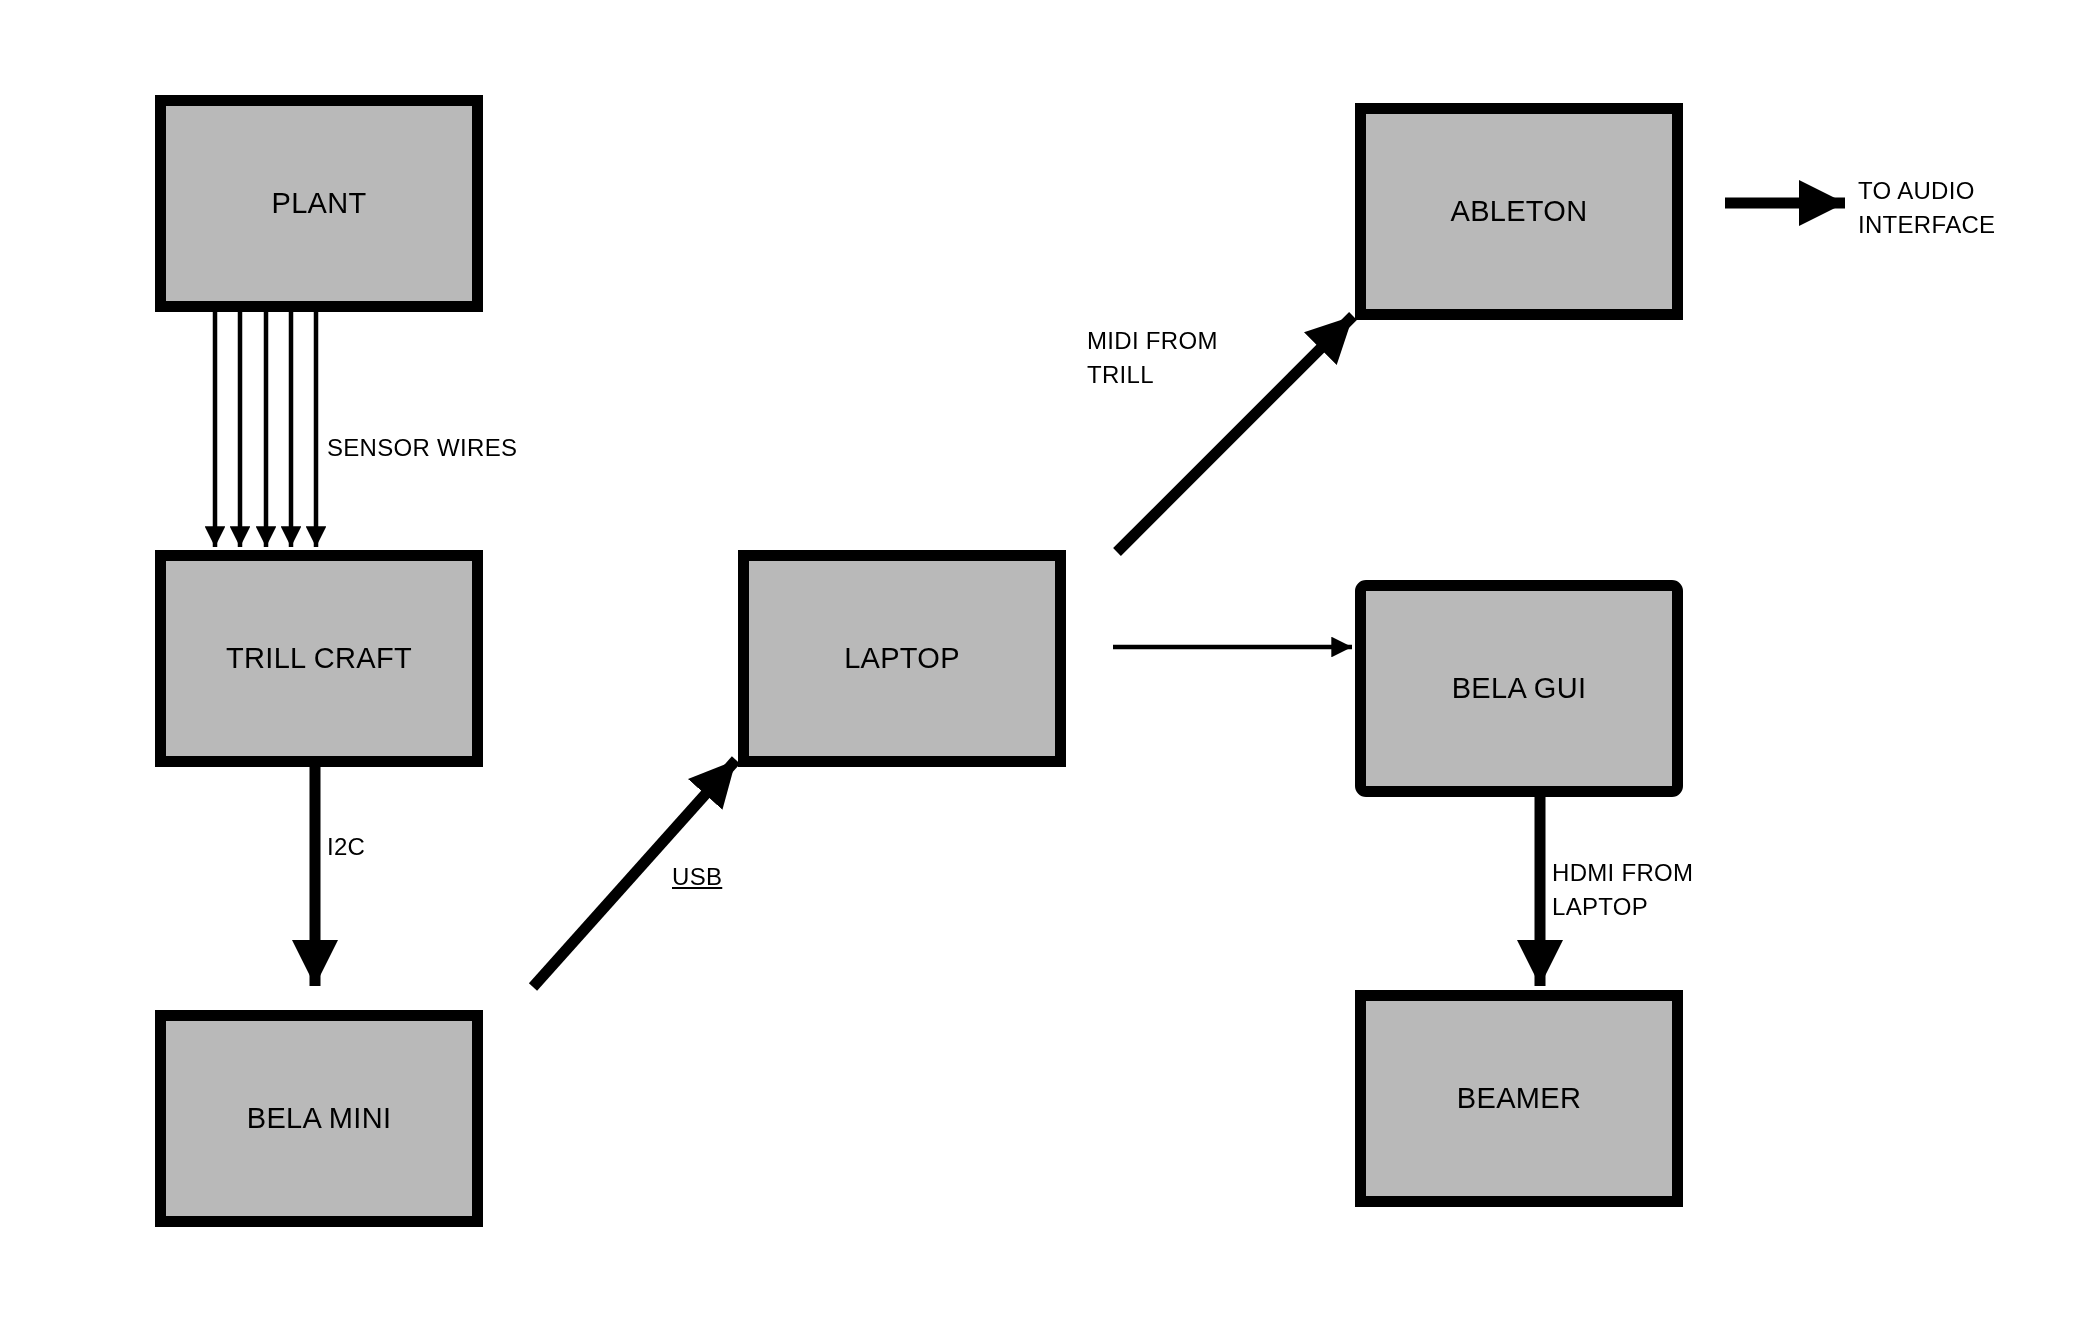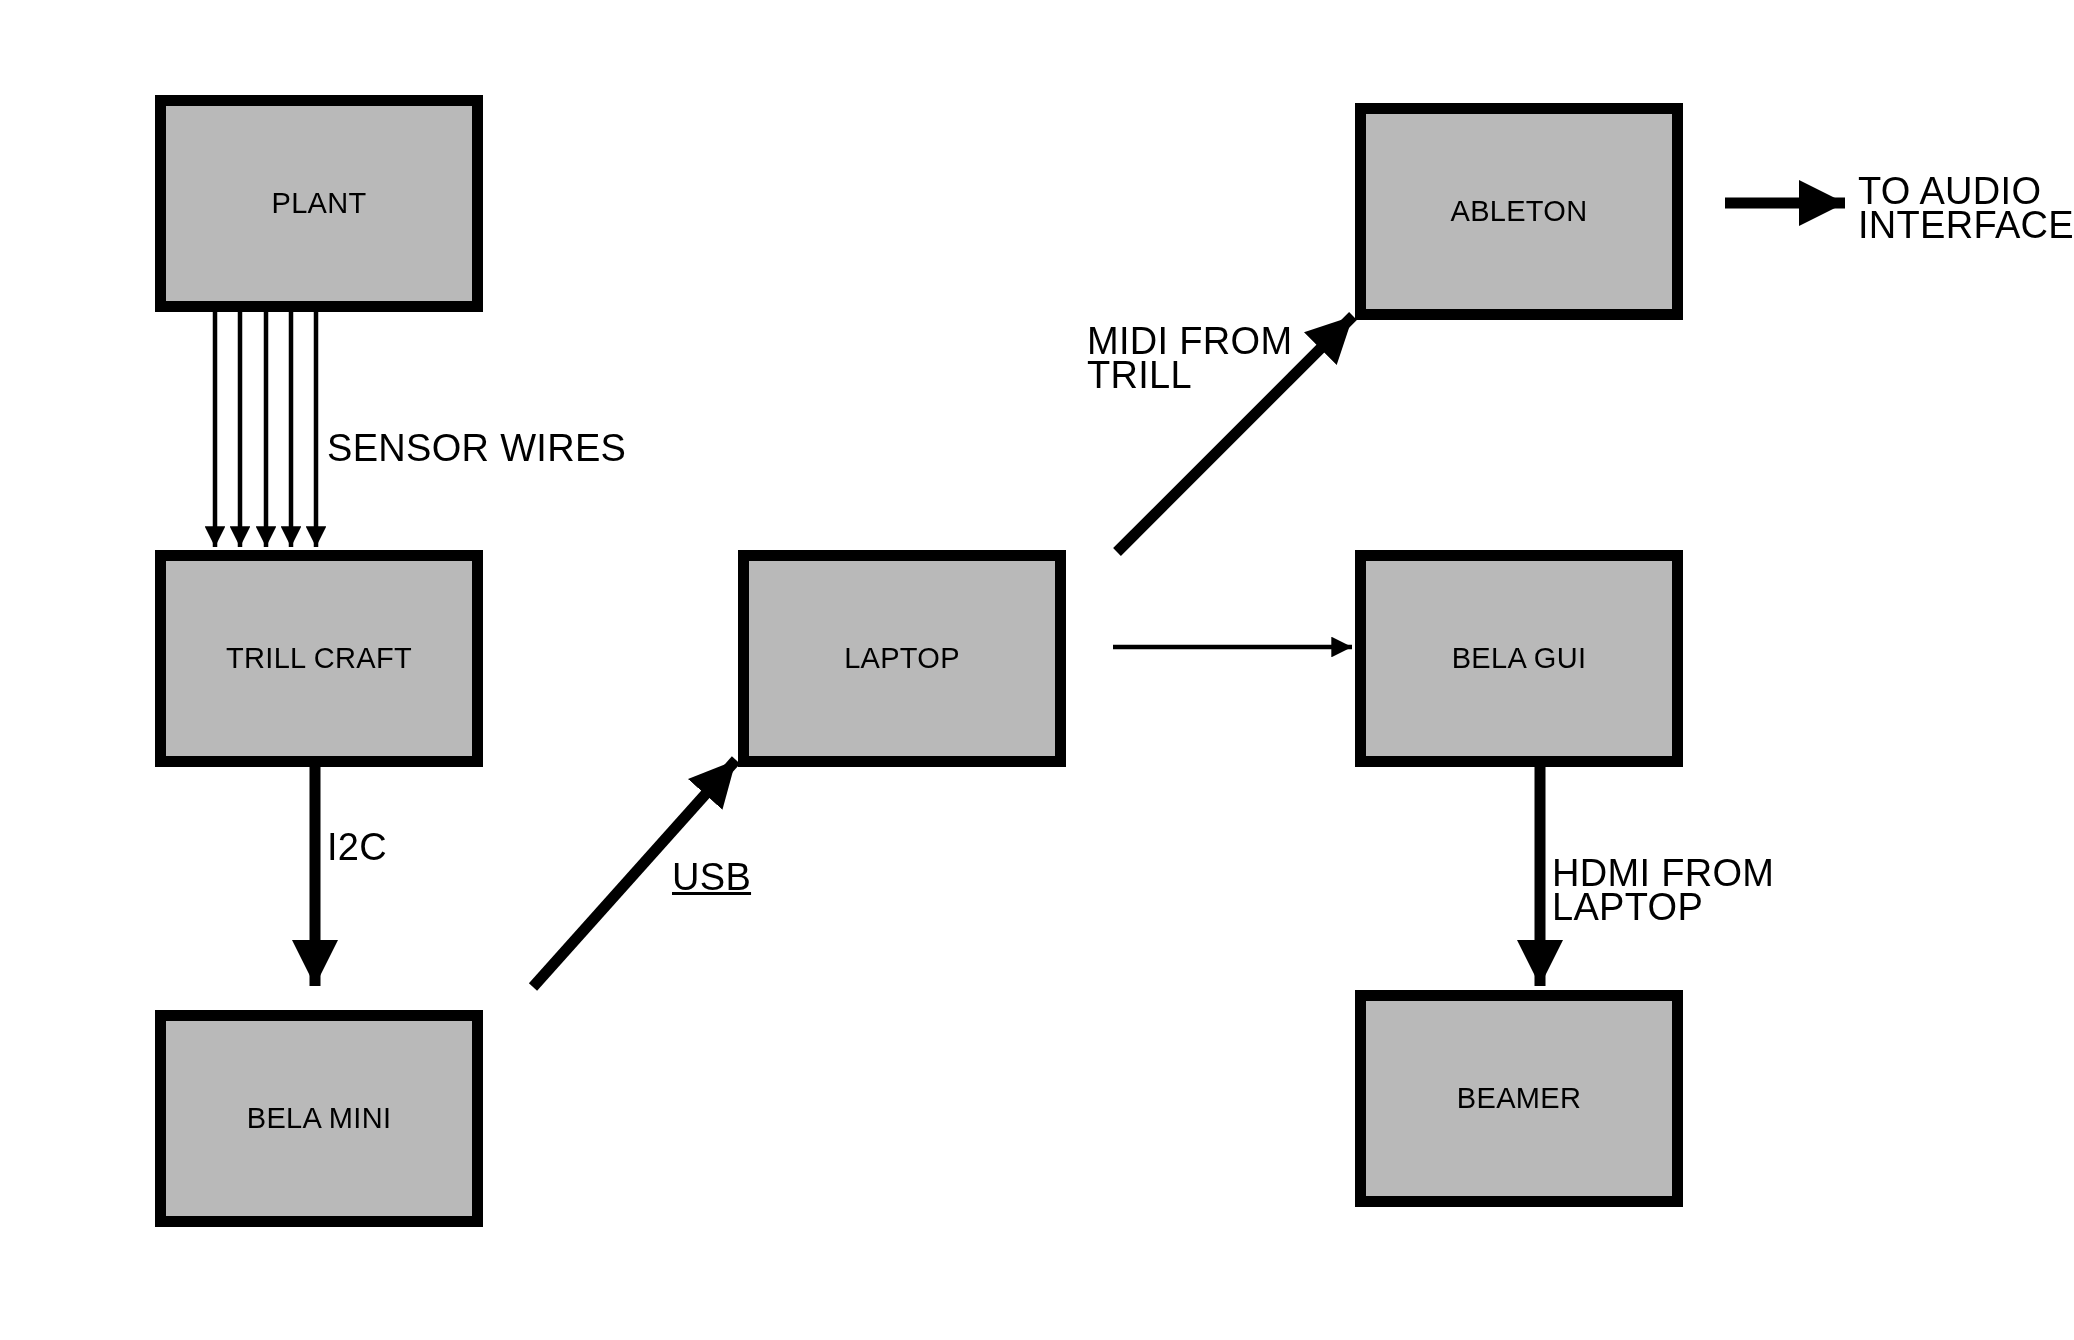--- a/index.html
+++ b/index.html
@@ -41,21 +41,21 @@
     justify-content: center;
   }
   .node-label {
     font-size: 29px;
     color: var(--text, #000000);
     letter-spacing: 0.3px;
     white-space: nowrap;
   }
   .edge-label {
     position: absolute;
-    font-size: 38px;
+    font-size: 24px;
     line-height: 34px;
     color: var(--text, #000000);
     letter-spacing: 0.3px;
     white-space: pre-line;
   }
 </style>
 </head>
 <body>
 
 <div class="canvas">
@@ -104,21 +104,21 @@
   </div>
 
   <div class="node" style="left:738px; top:550px;">
     <span class="node-label">LAPTOP</span>
   </div>
 
   <div class="node" style="left:1355px; top:103px;">
     <span class="node-label">ABLETON</span>
   </div>
 
-  <div class="node" style="left:1355px; top:550px;">
+  <div class="node" style="left:1355px; top:580px;border-radius:11px;">
     <span class="node-label">BELA GUI</span>
   </div>
 
   <div class="node" style="left:1355px; top:990px;">
     <span class="node-label">BEAMER</span>
   </div>
 
   <div class="edge-label" style="left:327px; top:401px;margin-top:30px;">SENSOR WIRES</div>
 
   <div class="edge-label" style="left:327px; top:830px;">I2C</div>

